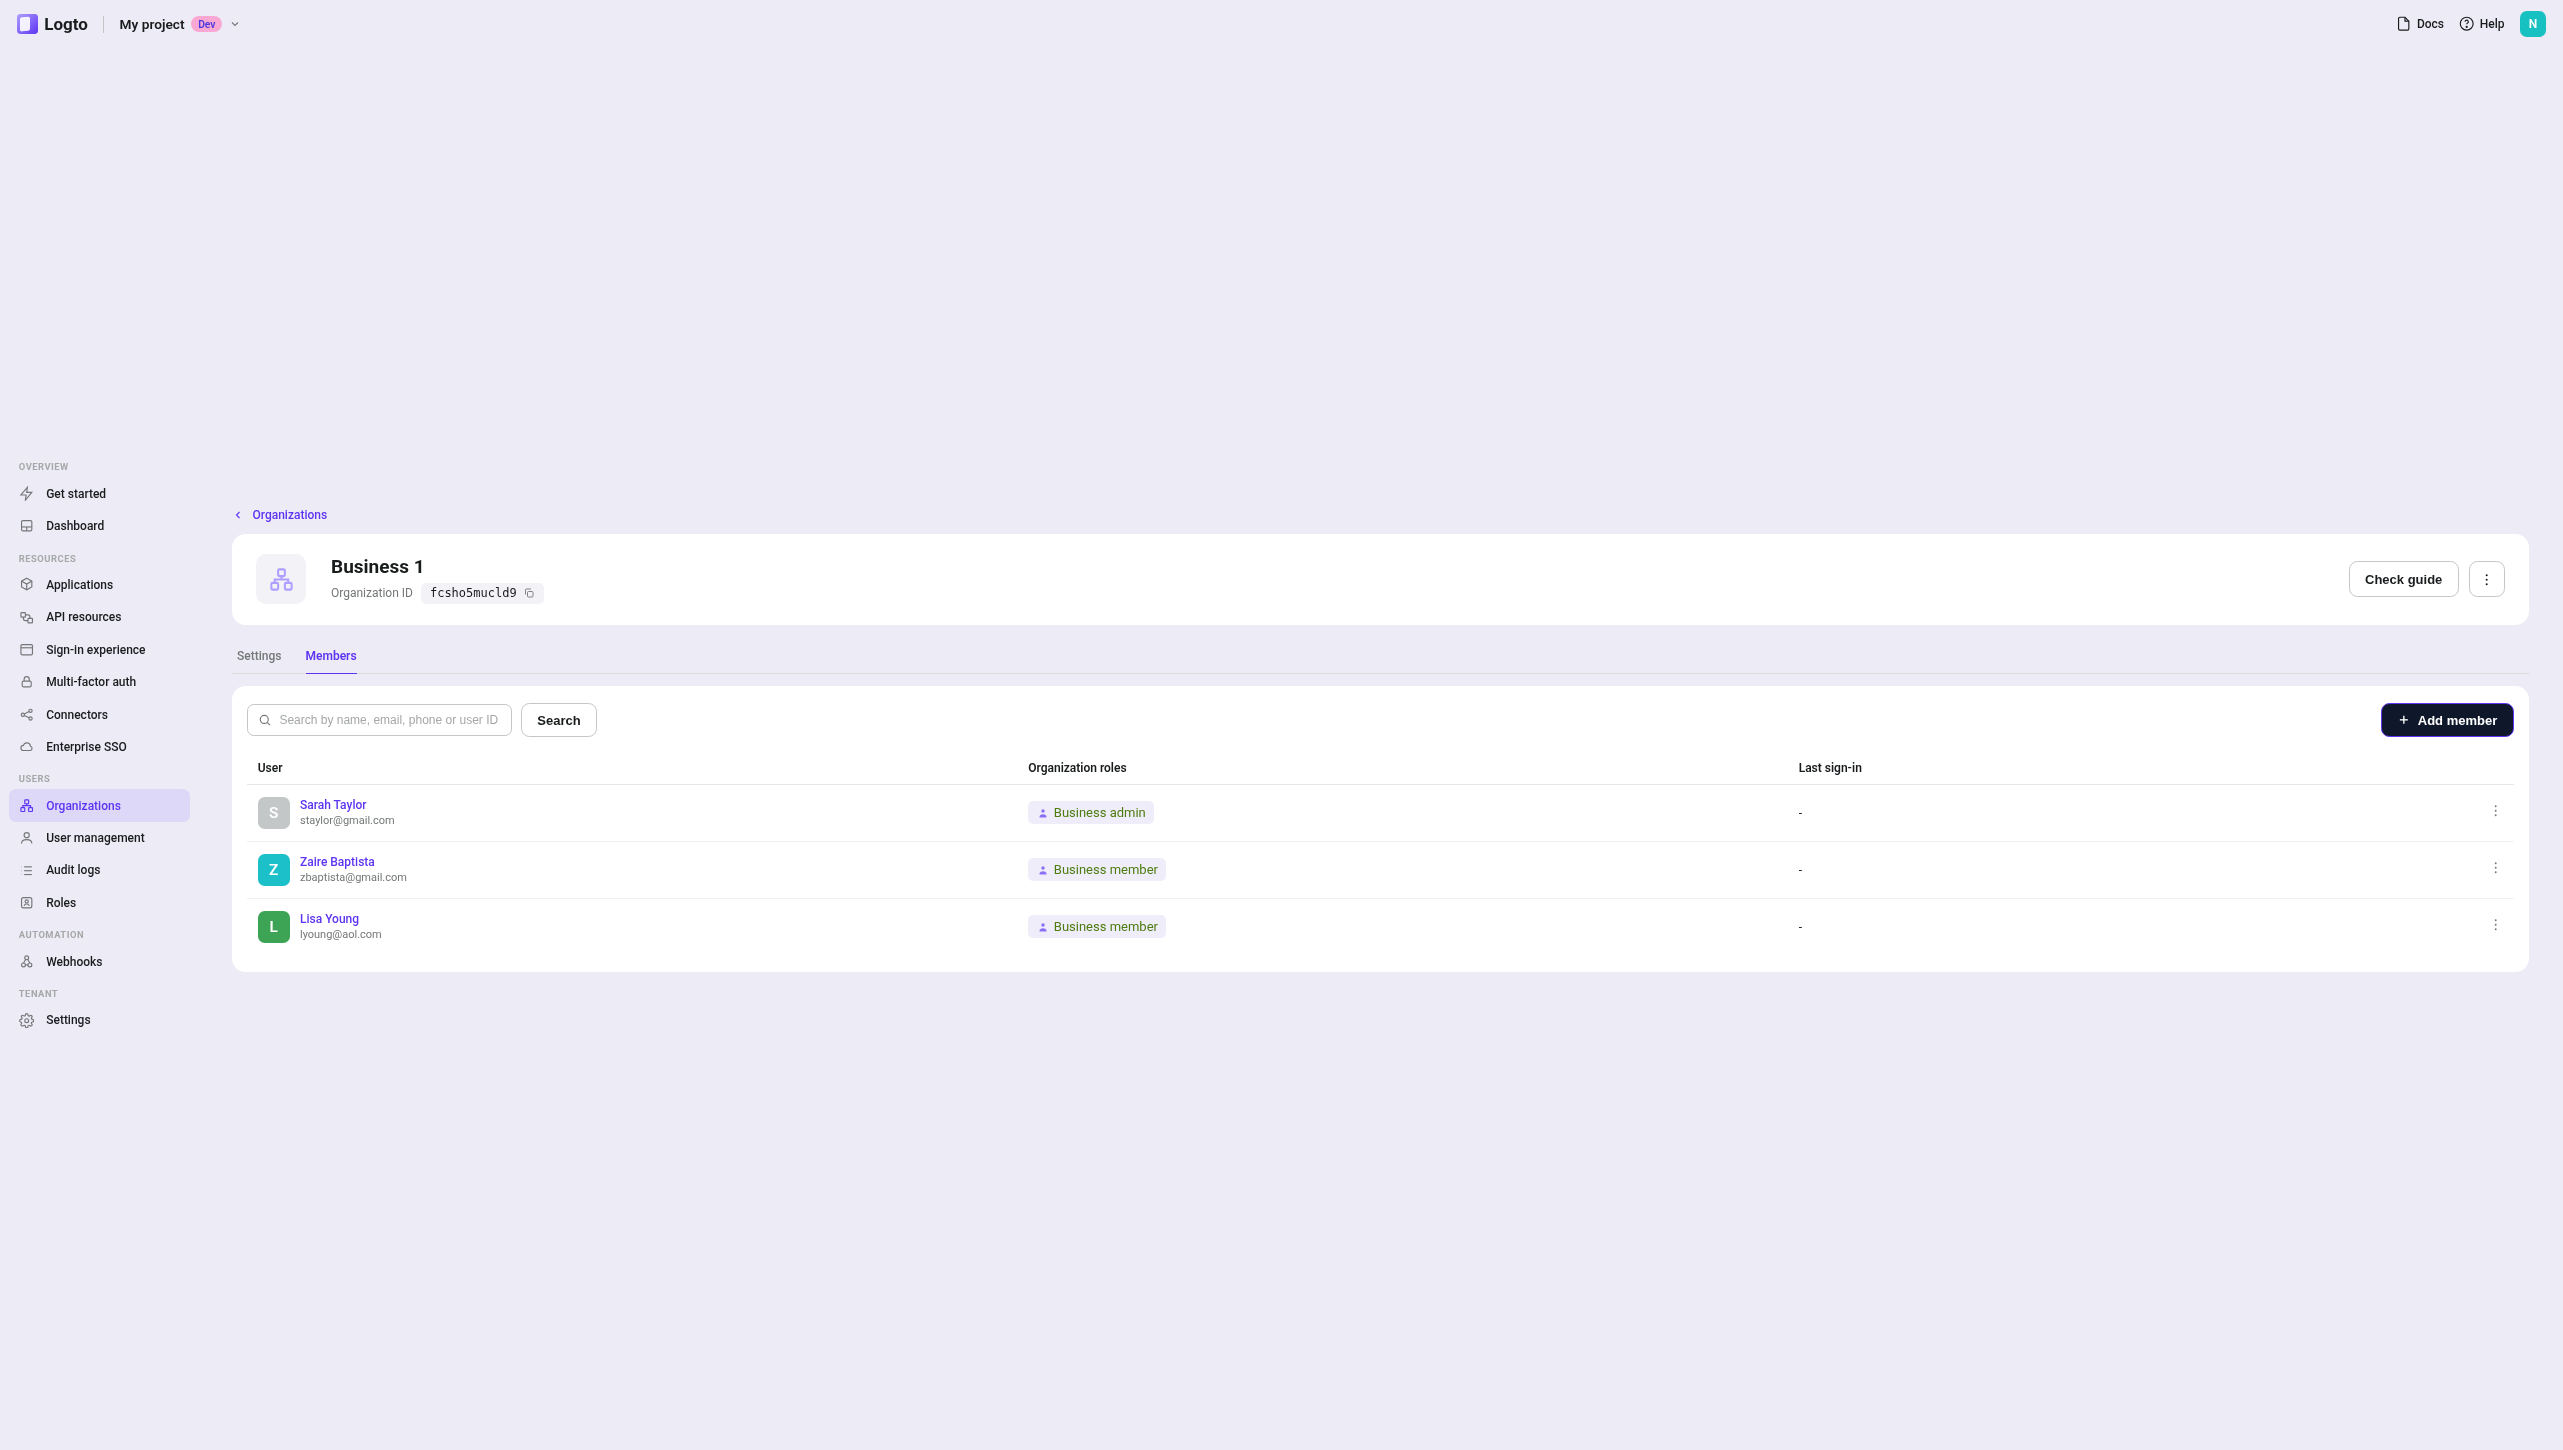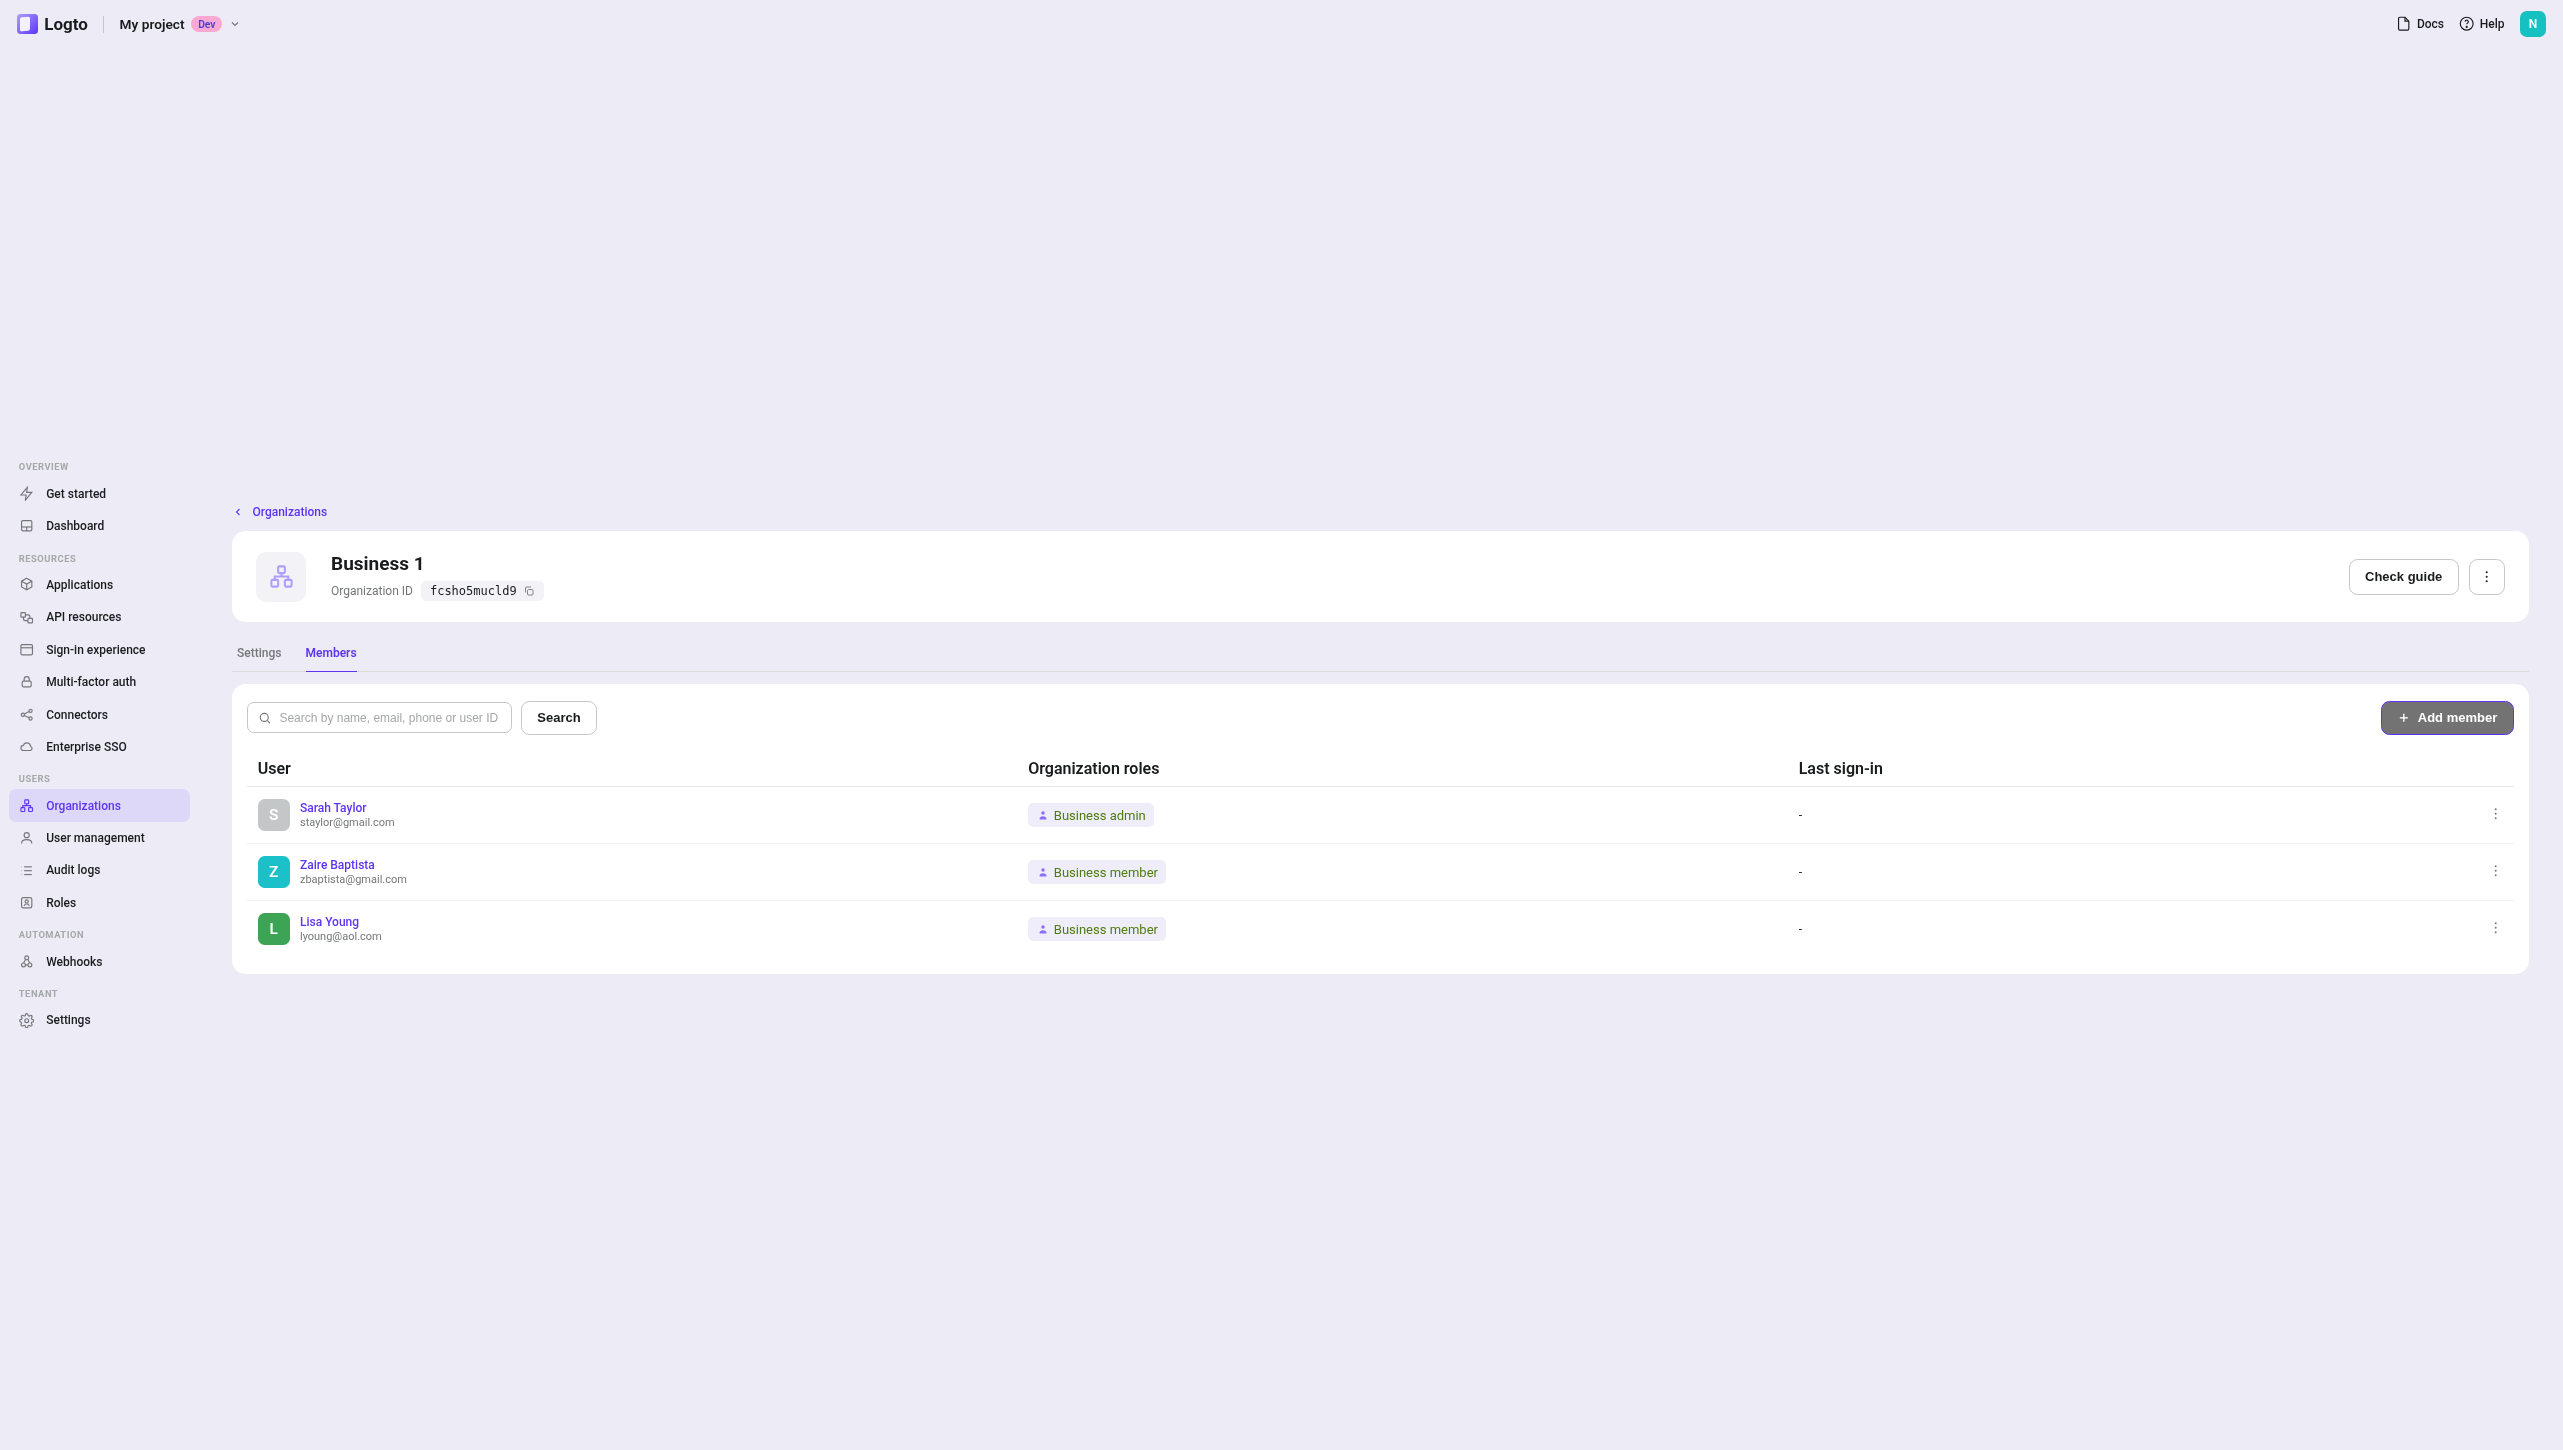--- a/index.html
+++ b/index.html
@@ -123,21 +123,21 @@
   font-size: 13px;
   cursor: pointer;
   color: #191c1d;
 }
 .btn-icon-only {
   width: 36px; height: 36px;
   display: flex; align-items: center; justify-content: center;
   padding: 0;
 }
 .btn-primary {
-  background: #737373;
+  background: #0f172a;
   border-color: #5d34f2;
   color: #fff;
   display: flex; align-items: center; gap: 6.8px;
 }
 .header-actions { display: flex; gap: 10.3px; }
 .tabs { display: flex; gap: 24px; border-bottom: 0.9px solid #dcdcde; margin-top: 15.4px; padding: 0 5.1px; }
 .tab { padding: 8.5px 0 10.3px 0; font-weight: 500; color: #747778; cursor: pointer; border-bottom: 1.7px solid transparent; margin-bottom: -0.9px; }
 .tab.active { color: #5d34f2; border-bottom-color: #5d34f2; font-weight: 600; }
 .members-card { margin-top: 12px; padding: 17px 15.4px; }
 .toolbar-row { display: flex; align-items: center; gap: 8.5px; }
@@ -159,21 +159,21 @@
 }
 .search-input::placeholder { color: #a5a8a8; }
 .toolbar-row .btn-primary { margin-left: auto; }
 .table { width: 100%; border-collapse: collapse; margin-top: 15.4px; }
 .table th {
   text-align: left;
   font-weight: 600;
   color: #191c1d;
   padding: 8.5px 10.3px;
   border-bottom: 0.9px solid #e6e6ea;
-  font-size: 16px;
+  font-size: 12px;
 }
 .table td {
   padding: 12px 10.3px;
   border-bottom: 0.9px solid #f0f0f4;
   vertical-align: middle;
 }
 .table tr:last-child td { border-bottom: none; }
 .col-user { width: 34%; }
 .col-roles { width: 34%; }
 .col-signin { width: 24%; }

